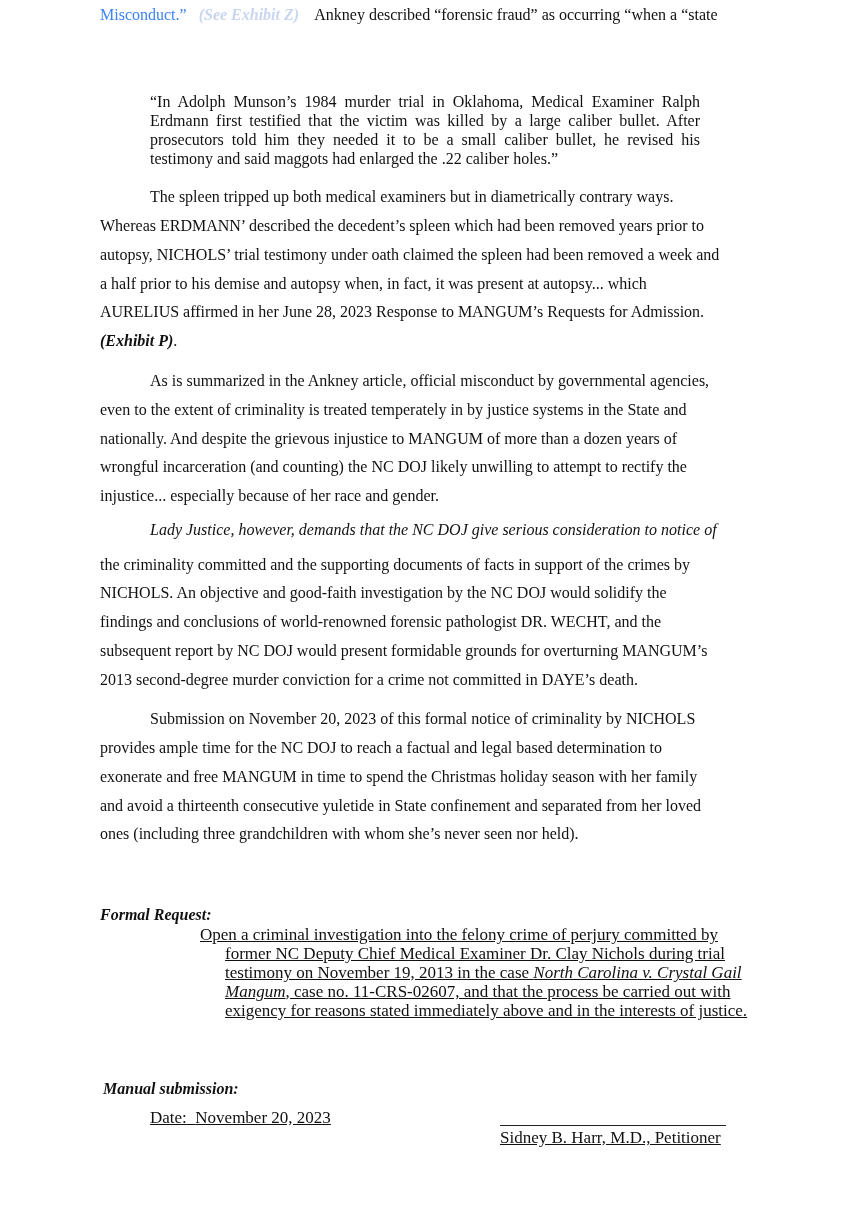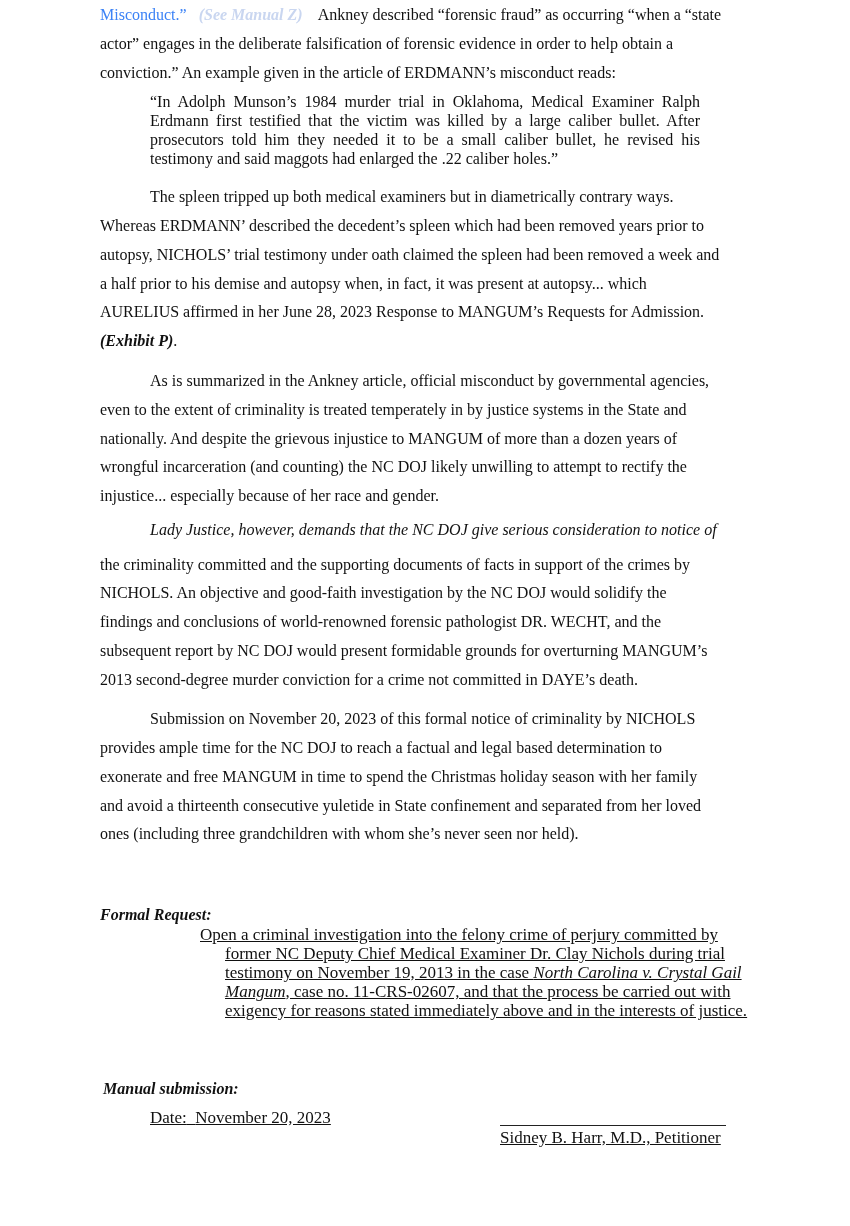--- a/index.html
+++ b/index.html
@@ -69,26 +69,24 @@
     }
   </style>
 </head>
 <body>
 
 <div class="page">
 
   <div class="line" style="top:5px;">
     <span class="faded">Misconduct.”</span>
     <span>&nbsp;</span>
-    <span class="link">(See Manual Z)</span>
+    <span class="link">(See Exhibit Z)</span>
     <span>&nbsp;&nbsp;</span>
     <span>Ankney described “forensic fraud” as occurring “when a “state</span>
   </div>
-  <div class="line" style="top:34px;">actor” engages in the deliberate falsification of forensic evidence in order to help obtain a</div>
-  <div class="line" style="top:63px;">conviction.”  An example given in the article of ERDMANN’s misconduct reads:</div>
 
   <div>
     <div class="quote-line" style="top:92px;">“In Adolph Munson’s 1984 murder trial in Oklahoma, Medical Examiner Ralph</div>
     <div class="quote-line" style="top:111px;">Erdmann first testified that the victim was killed by a large caliber bullet. After</div>
     <div class="quote-line" style="top:130px;">prosecutors told him they needed it to be a small caliber bullet, he revised his</div>
     <div class="quote-line last" style="top:149px;">testimony and said maggots had enlarged the .22 caliber holes.”</div>
   </div>
 
   <div>
     <div class="line" style="top:187px; left:150px;">The spleen tripped up both medical examiners but in diametrically contrary ways.</div>

